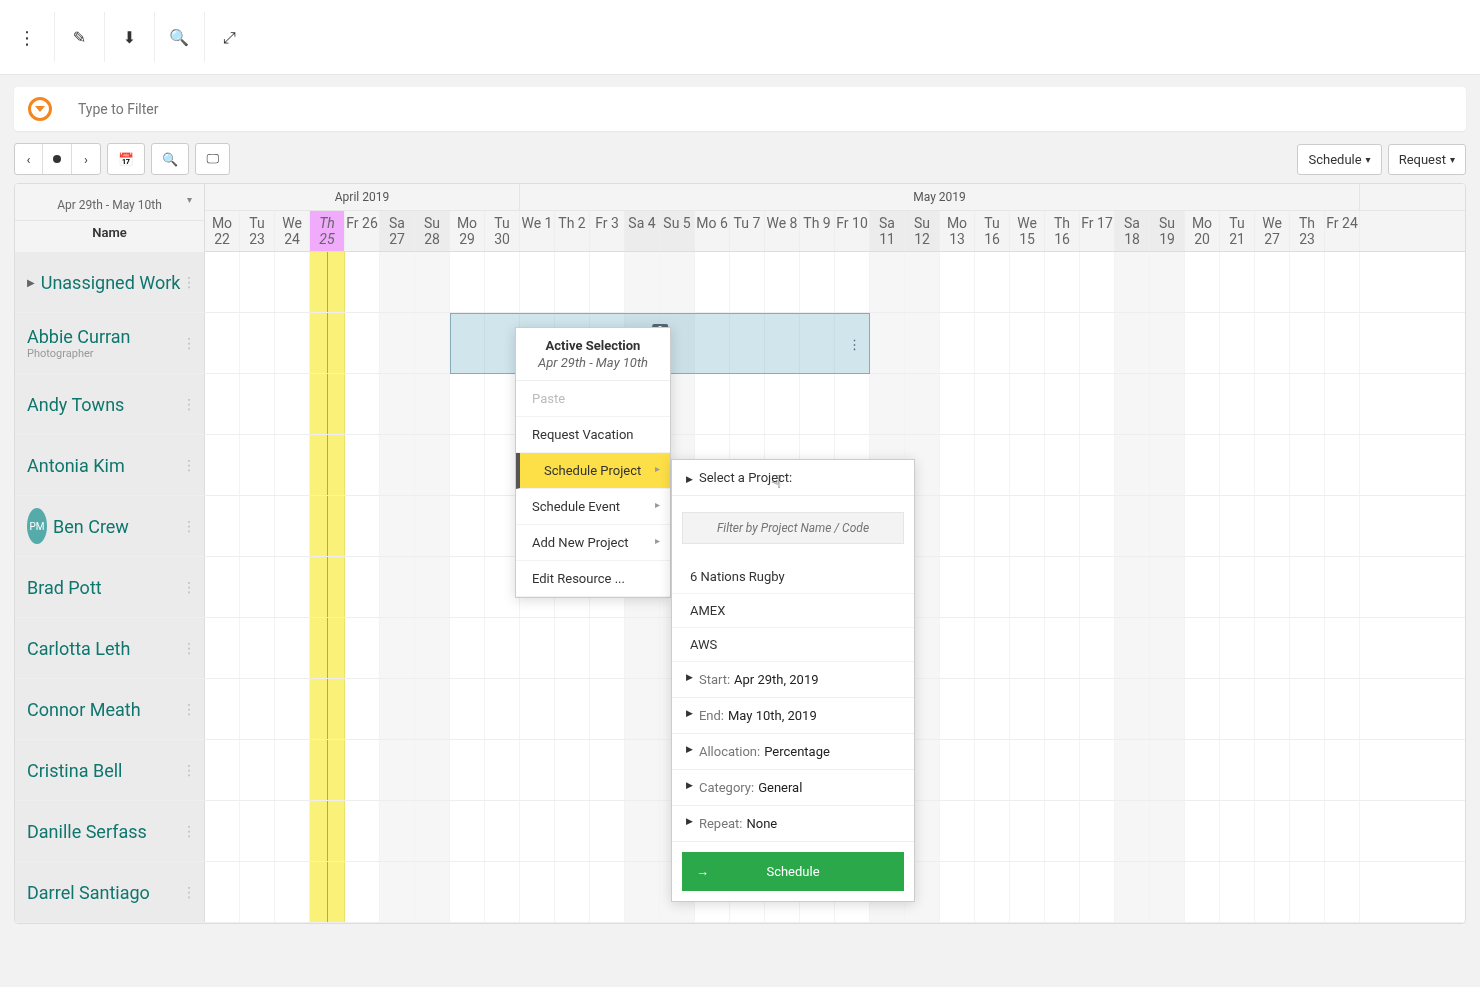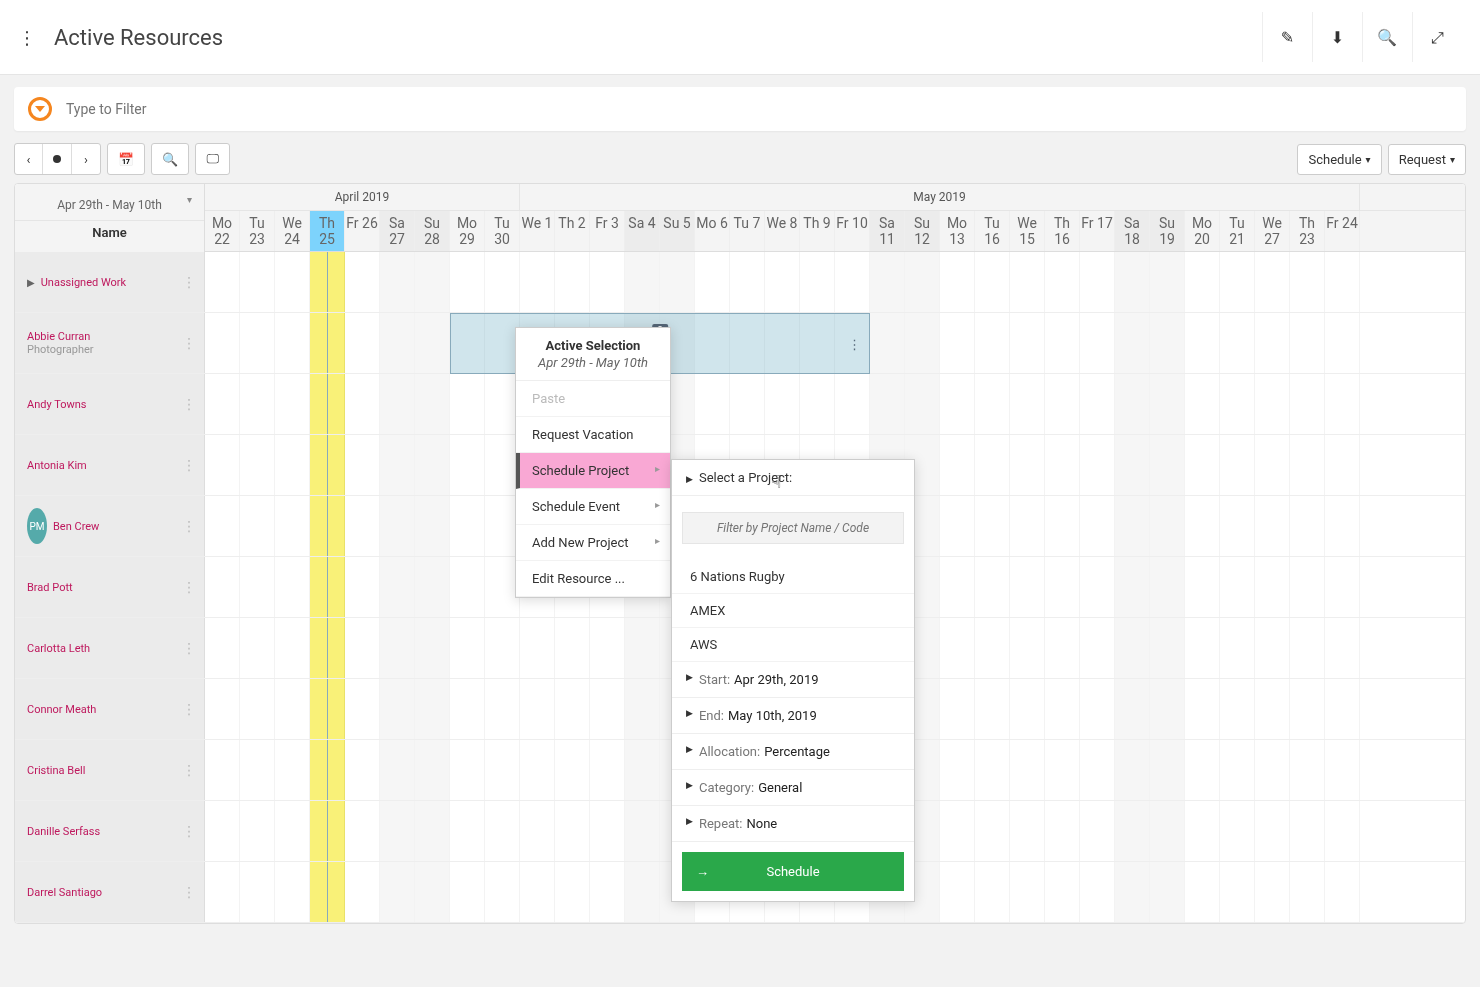--- a/index.html
+++ b/index.html
@@ -14,20 +14,21 @@
   .header .actions { display: flex; gap: 0; }
   .header .action-btn {
     width: 50px; height: 50px; display: flex; align-items: center; justify-content: center;
     border-left: 1px solid #eee; cursor: pointer; font-size: 16px;
   }
 
   .filter-bar {
     margin: 12px 14px 0; background: #fff; border-radius: 4px;
     display: flex; align-items: center; padding: 10px 14px;
     box-shadow: 0 1px 2px rgba(0,0,0,0.05);
+    gap: 12px;
   }
   .filter-bar .filter-icon {
     width: 24px; height: 24px; border-radius: 50%; background: #fff;
     border: 3px solid #f5861f; display: flex; align-items: center; justify-content: center;
     margin-right: 14px; position: relative;
   }
   .filter-bar .filter-icon::after {
     content: ""; width: 0; height: 0; border-left: 5px solid transparent;
     border-right: 5px solid transparent; border-top: 6px solid #f5861f;
   }
@@ -73,36 +74,36 @@
   .month-row { display: flex; border-bottom: 1px solid #e5e5e5; background: #f4f4f4; }
   .month-cell {
     text-align: center; font-size: 12px; padding: 6px 0; color: #555;
     border-right: 1px solid #e5e5e5;
   }
   .day-row { display: flex; background: #f4f4f4; border-bottom: 1px solid #ddd; }
   .day-cell {
     width: 35px; min-width: 35px; text-align: center; font-size: 14px; padding: 4px 0;
     color: #666; border-right: 1px solid #eee;
   }
-  .day-cell.today { background: #7dd3fc; }
+  .day-cell.today { background: #f0abfc; font-style: italic; }
   .day-cell.weekend { background: #ececec; }
 
   .sched-body { position: relative; }
   .sched-row { display: flex; border-bottom: 1px solid #eee; position: relative; }
   .side-cell {
     width: 190px; min-width: 190px; border-right: 1px solid #ddd;
     padding: 14px 12px; background: #ebebeb; position: relative;
     display: flex; align-items: center;
   }
   .side-cell .row-actions {
     position: absolute; right: 8px; top: 50%; transform: translateY(-50%);
     color: #bbb; cursor: pointer; font-size: 14px;
   }
   .side-cell .expand-caret { margin-right: 6px; font-size: 10px; color: #666; }
-  .side-cell .res-name { font-size: 11px; color: #be185d; }
+  .side-cell .res-name { font-size: 18px; color: #0f766e; }
   .side-cell .res-role { font-size: 11px; color: #999; }
   .avatar {
     width: 20px; height: 36px; border-radius: 50%; background: #5aa; color: #fff;
     font-size: 10px; display: inline-flex; align-items: center; justify-content: center;
     margin-right: 6px;
   }
   .grid-cell-area { flex: 1; position: relative; display: flex; }
   .grid-col {
     width: 35px; min-width: 35px; border-right: 1px solid #f3f3f3;
   }
@@ -129,21 +130,21 @@
     position: absolute; background: #fff; border: 1px solid #ccc;
     box-shadow: 0 2px 12px rgba(0,0,0,0.15); z-index: 100; font-size: 13px;
   }
   .ctx-title { text-align: center; font-weight: 700; padding: 10px 20px 2px; }
   .ctx-sub { text-align: center; font-style: italic; color: #666; padding: 0 20px 10px; border-bottom: 1px solid #eee; }
   .ctx-item {
     padding: 10px 16px; cursor: pointer; border-bottom: 1px solid #f2f2f2;
     position: relative;
   }
   .ctx-item.disabled { color: #bbb; }
-  .ctx-item.active { background: #f9a8d4; border-left: 4px solid #555; padding-left: 12px; }
+  .ctx-item.active { background: #fde047; border-left: 4px solid #555; padding-left: 24px; }
   .ctx-item.has-sub::after {
     content: "▸"; position: absolute; right: 10px; color: #999; font-size: 10px;
   }
 
   .sub-panel {
     position: absolute; background: #fff; border: 1px solid #ccc;
     box-shadow: 0 2px 12px rgba(0,0,0,0.15); z-index: 110; width: 244px; font-size: 13px;
   }
   .sub-panel .sec {
     padding: 10px 14px; border-bottom: 1px solid #eee; cursor: default;
@@ -169,21 +170,20 @@
 
   .cursor-hand {
     position: absolute; font-size: 18px; z-index: 200; pointer-events: none;
   }
 </style>
 </head>
 <body>
 
 <div class="header">
   <div class="menu-icon">⋮</div>
-  <div class="title">Active Resources</div>
   <div class="actions">
     <div class="action-btn">✎</div>
     <div class="action-btn">⬇</div>
     <div class="action-btn">🔍</div>
     <div class="action-btn">⤢</div>
   </div>
 </div>
 
 <div class="filter-bar">
   <div class="filter-icon"></div>

